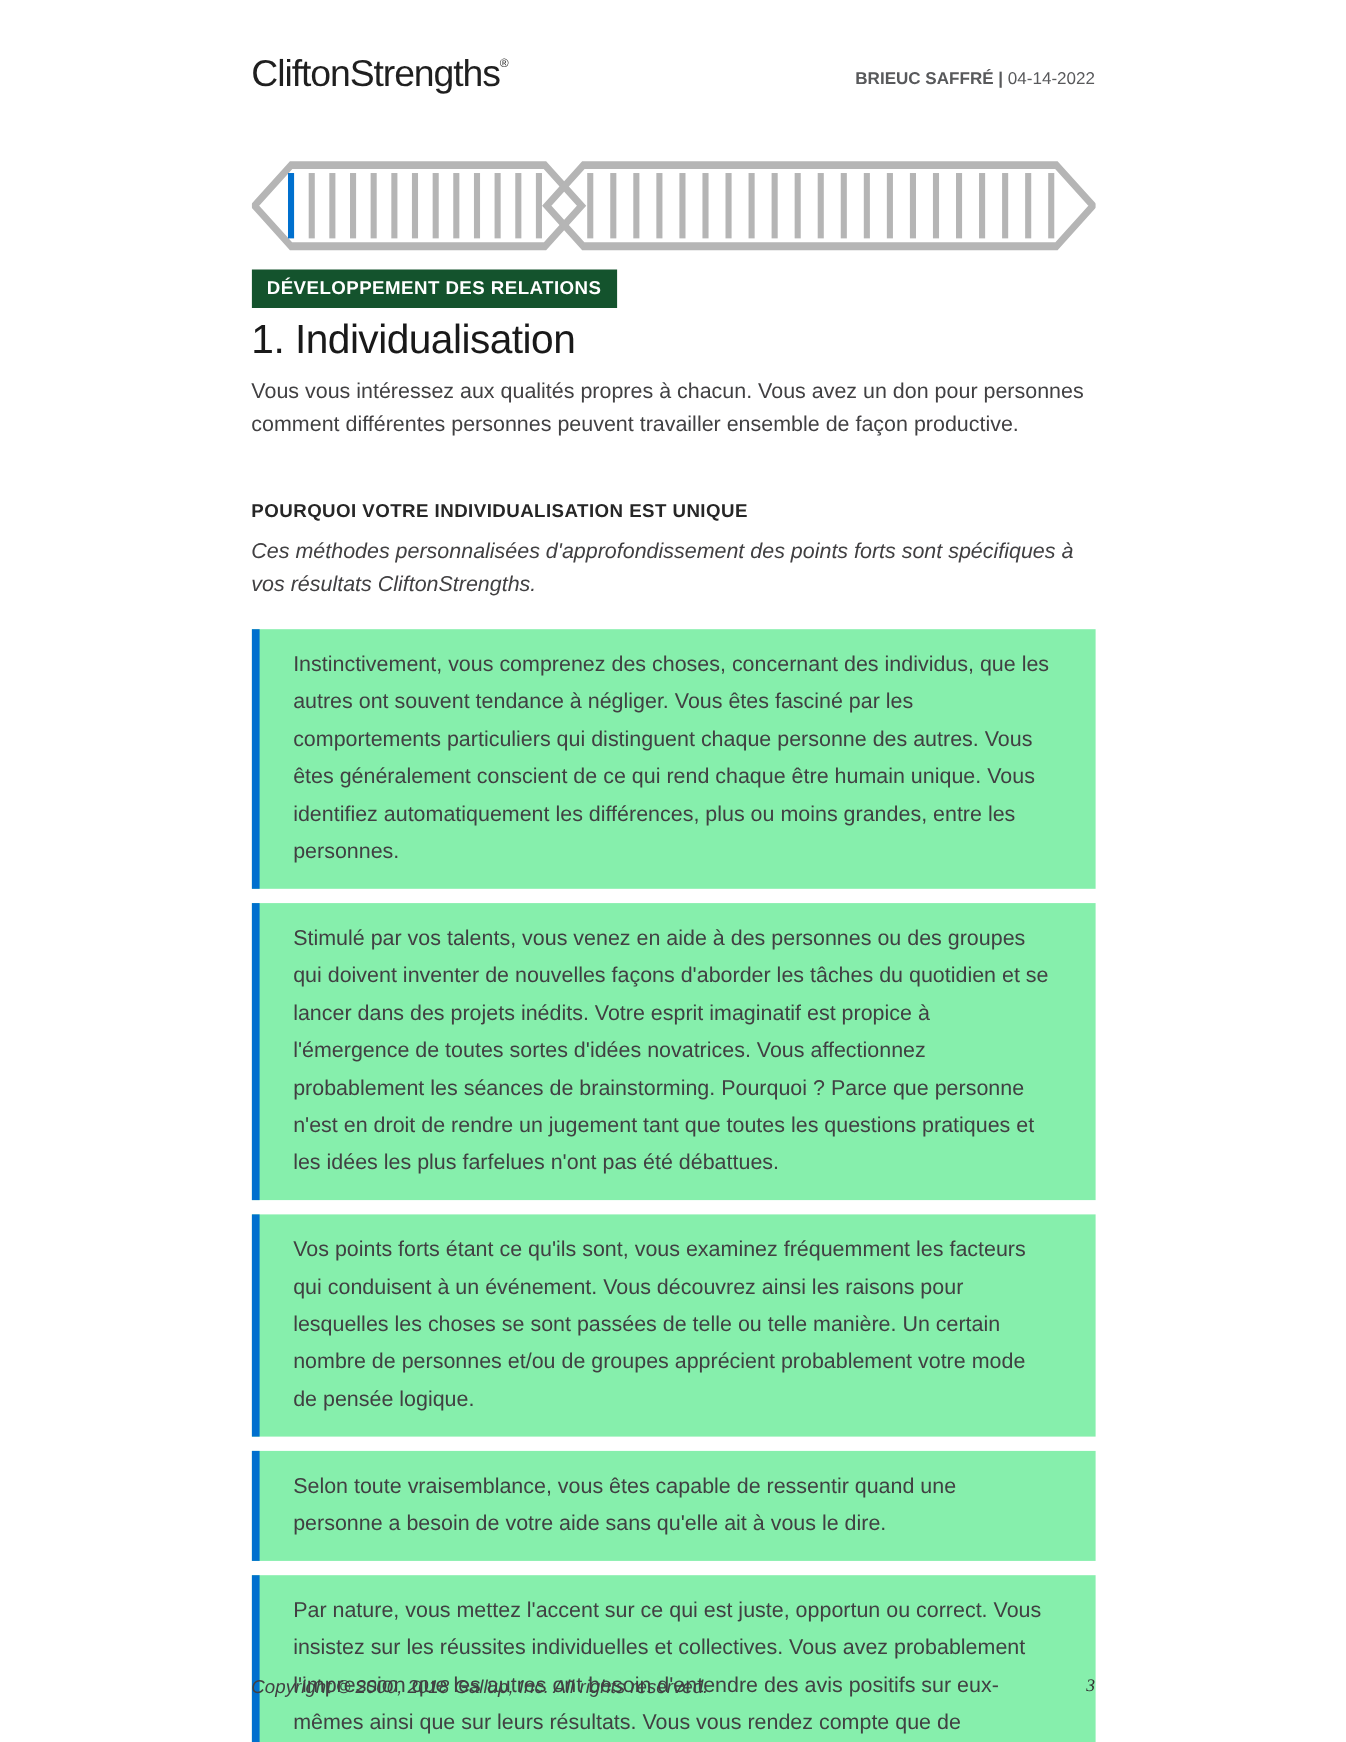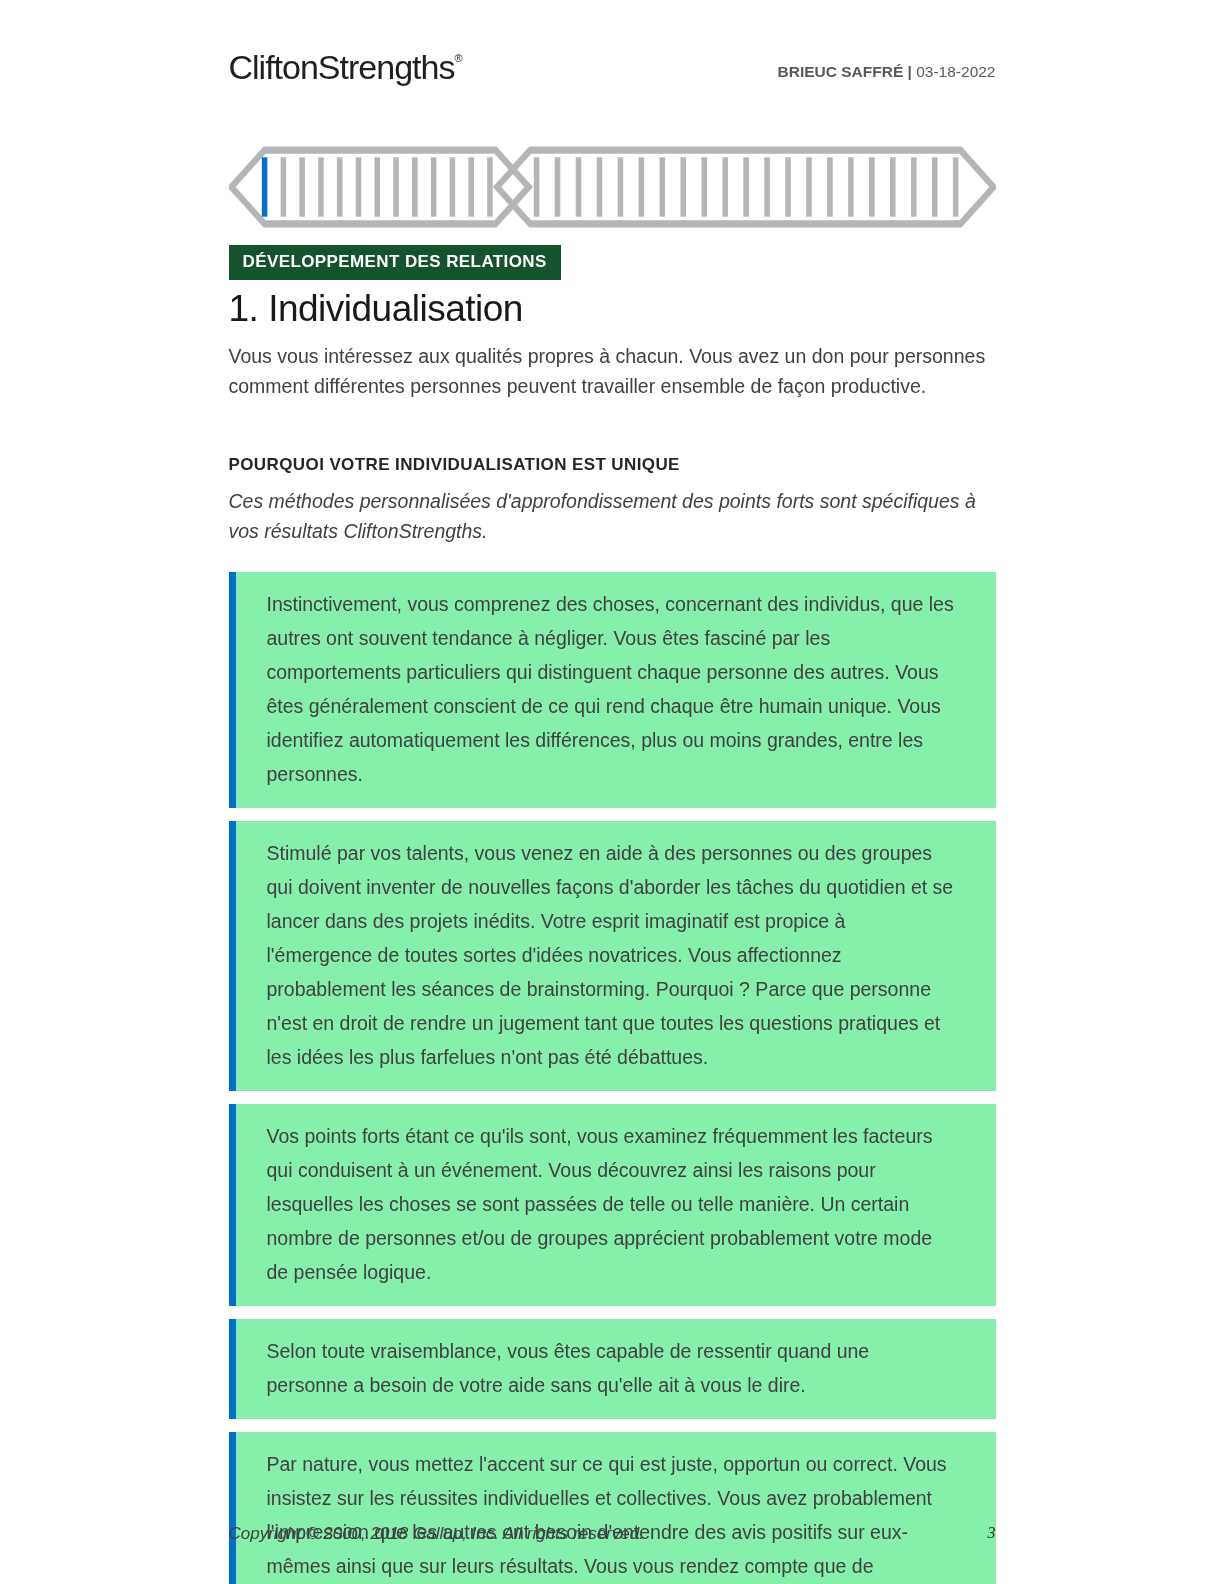--- a/index.html
+++ b/index.html
@@ -85,21 +85,21 @@
   .footer .copyright { font-size: 17px; color: #414042; }
   .footer .page-number { font-family: "Liberation Serif", serif; font-size: 16px; color: #333333; }
 </style>
 </head>
 <body>
 
 <div class="page">
 
   <div class="header">
     <div class="logo"><span>CliftonStrengths</span><sup>®</sup></div>
-    <div class="header-right"><span class="name">BRIEUC SAFFRÉ</span><span class="name"> | </span><span class="date">03-18-2022</span></div>
+    <div class="header-right"><span class="name">BRIEUC SAFFRÉ</span><span class="name"> | </span><span class="date">04-14-2022</span></div>
   </div>
 
   <div class="dna-wrap">
     <svg viewBox="0 0 970 82" preserveAspectRatio="none" aria-hidden="true">
         <polygon points="3,41 45,5 337,5 379,41 337,77 45,77" fill="none" stroke="#b5b5b5" stroke-width="7"></polygon>
         <polygon points="339,41 381,5 925,5 967,41 925,77 381,77" fill="none" stroke="#b5b5b5" stroke-width="7"></polygon>
         <rect x="41.5" y="12" width="7" height="58" fill="#0070ce"></rect>
         <rect x="65.3" y="12" width="7" height="58" fill="#b5b5b5"></rect>
         <rect x="89.0" y="12" width="7" height="58" fill="#b5b5b5"></rect>
         <rect x="112.8" y="12" width="7" height="58" fill="#b5b5b5"></rect>

